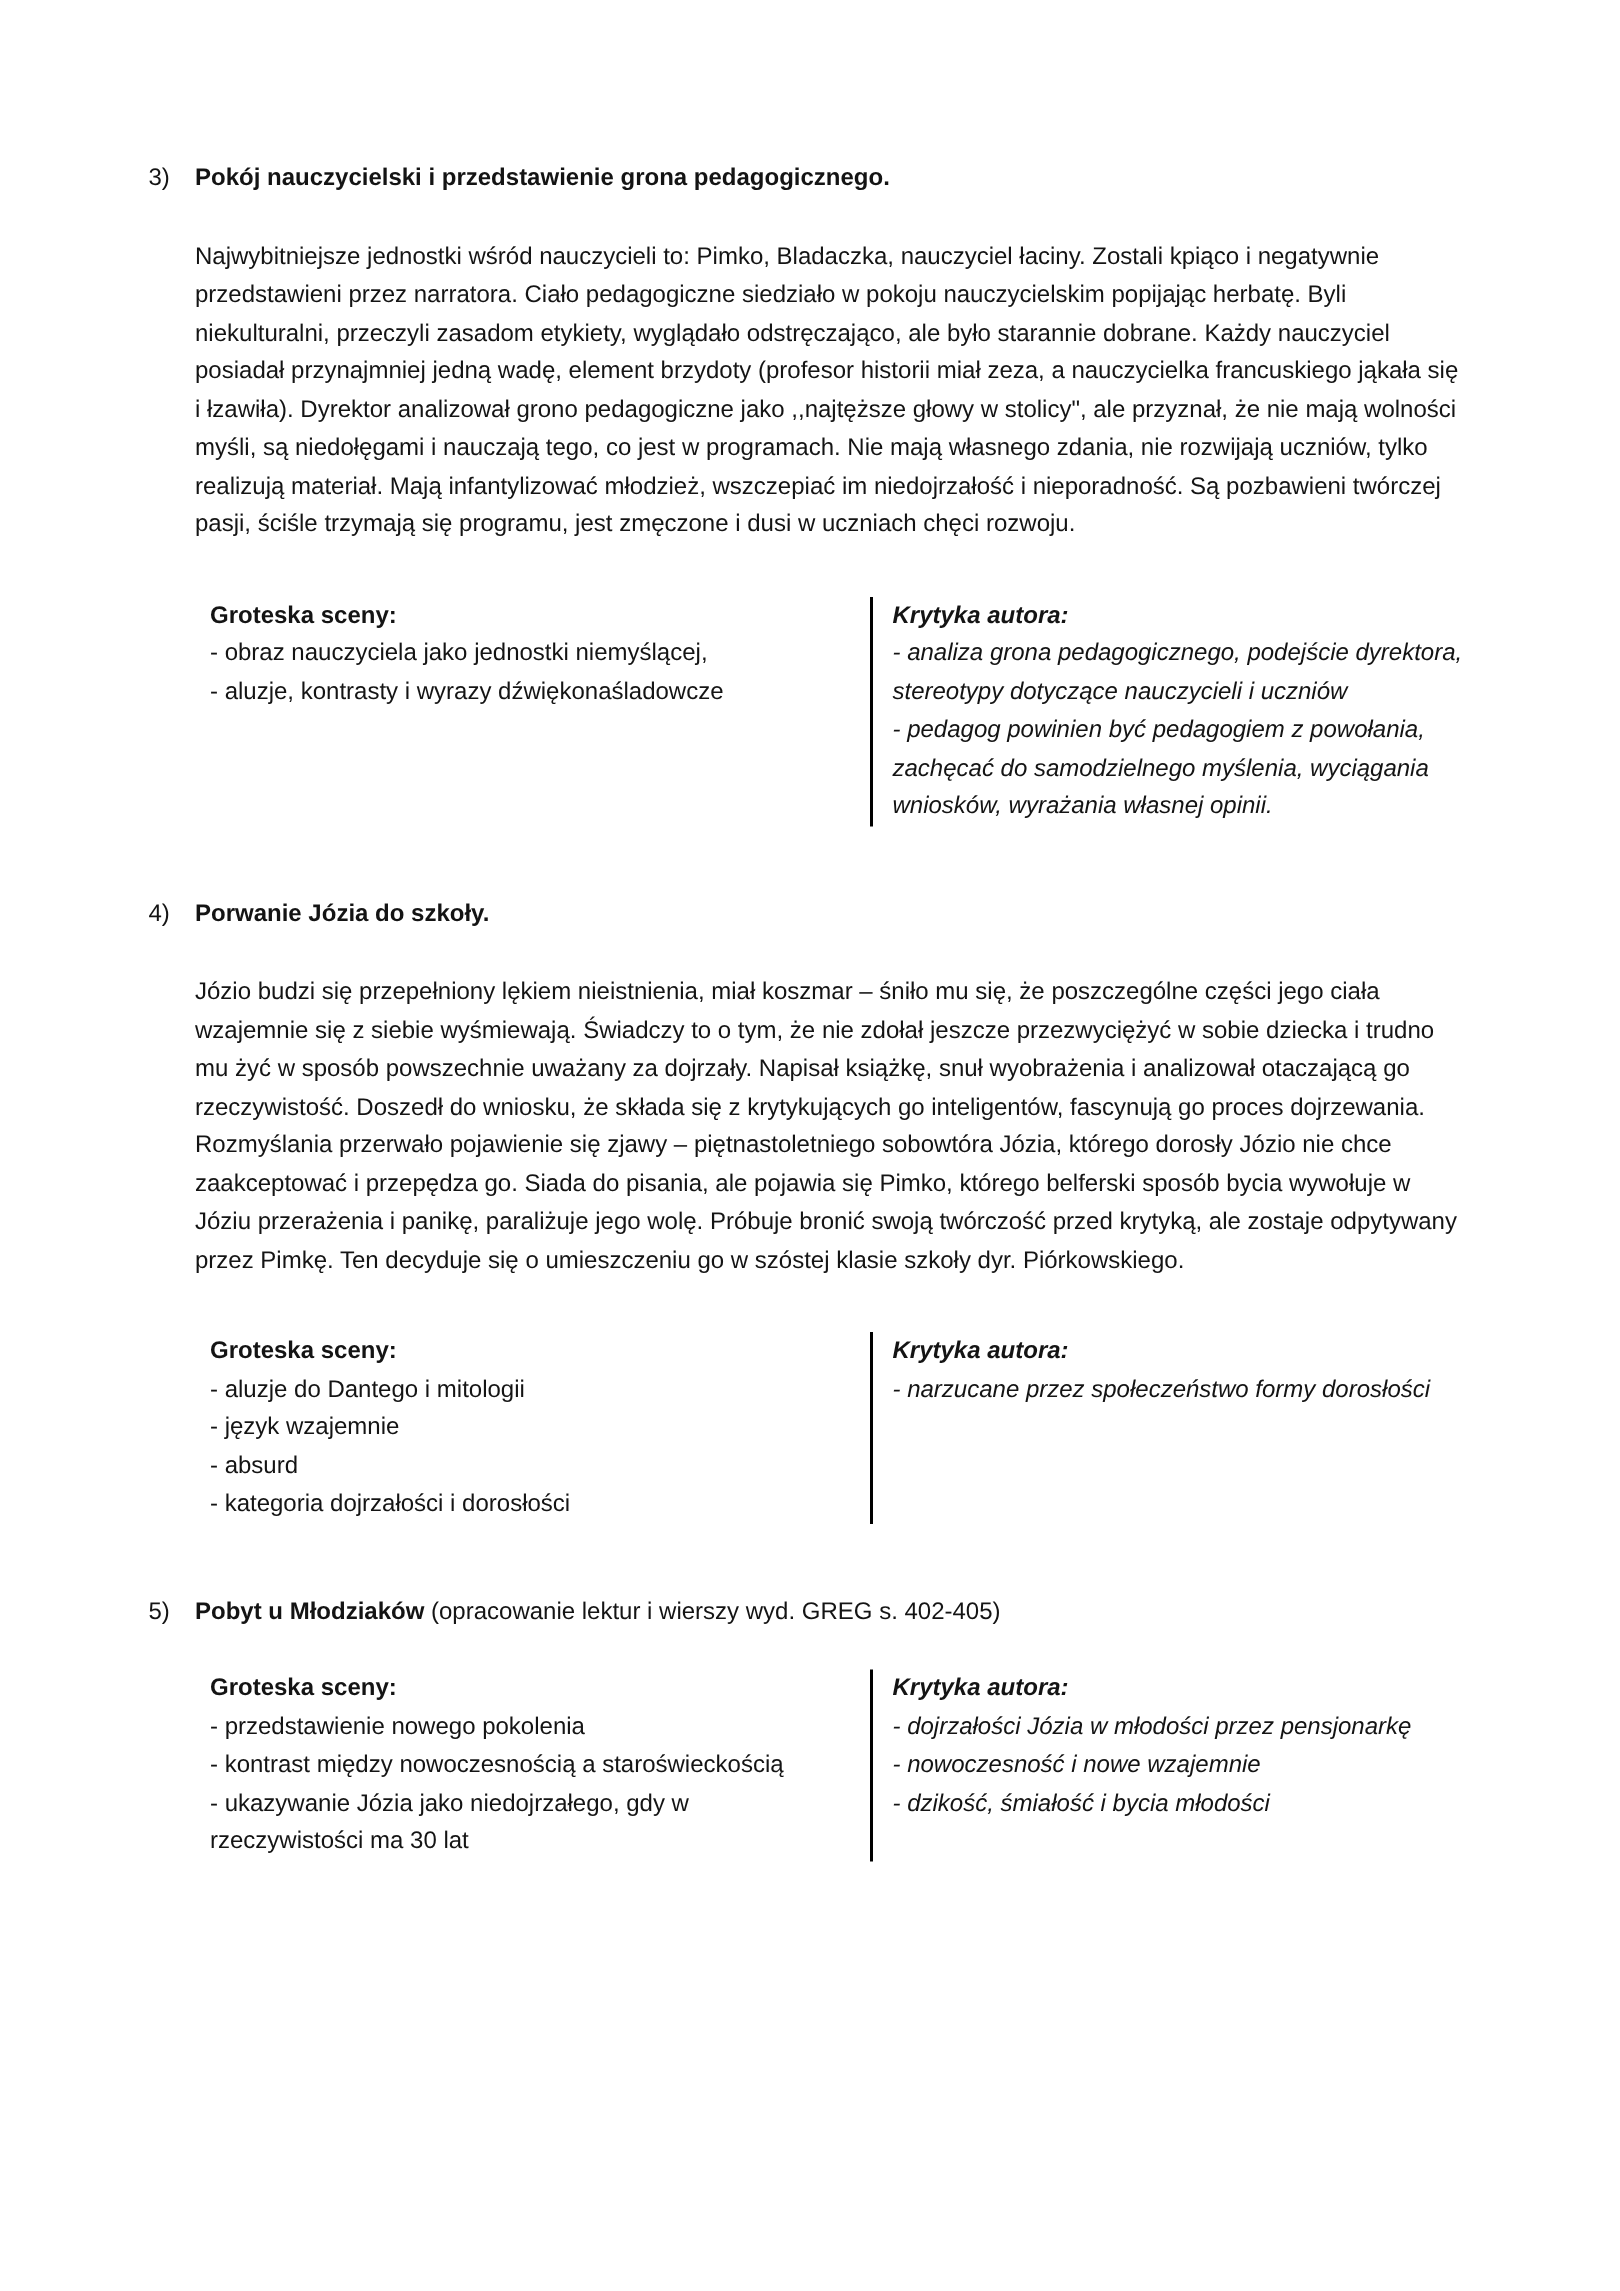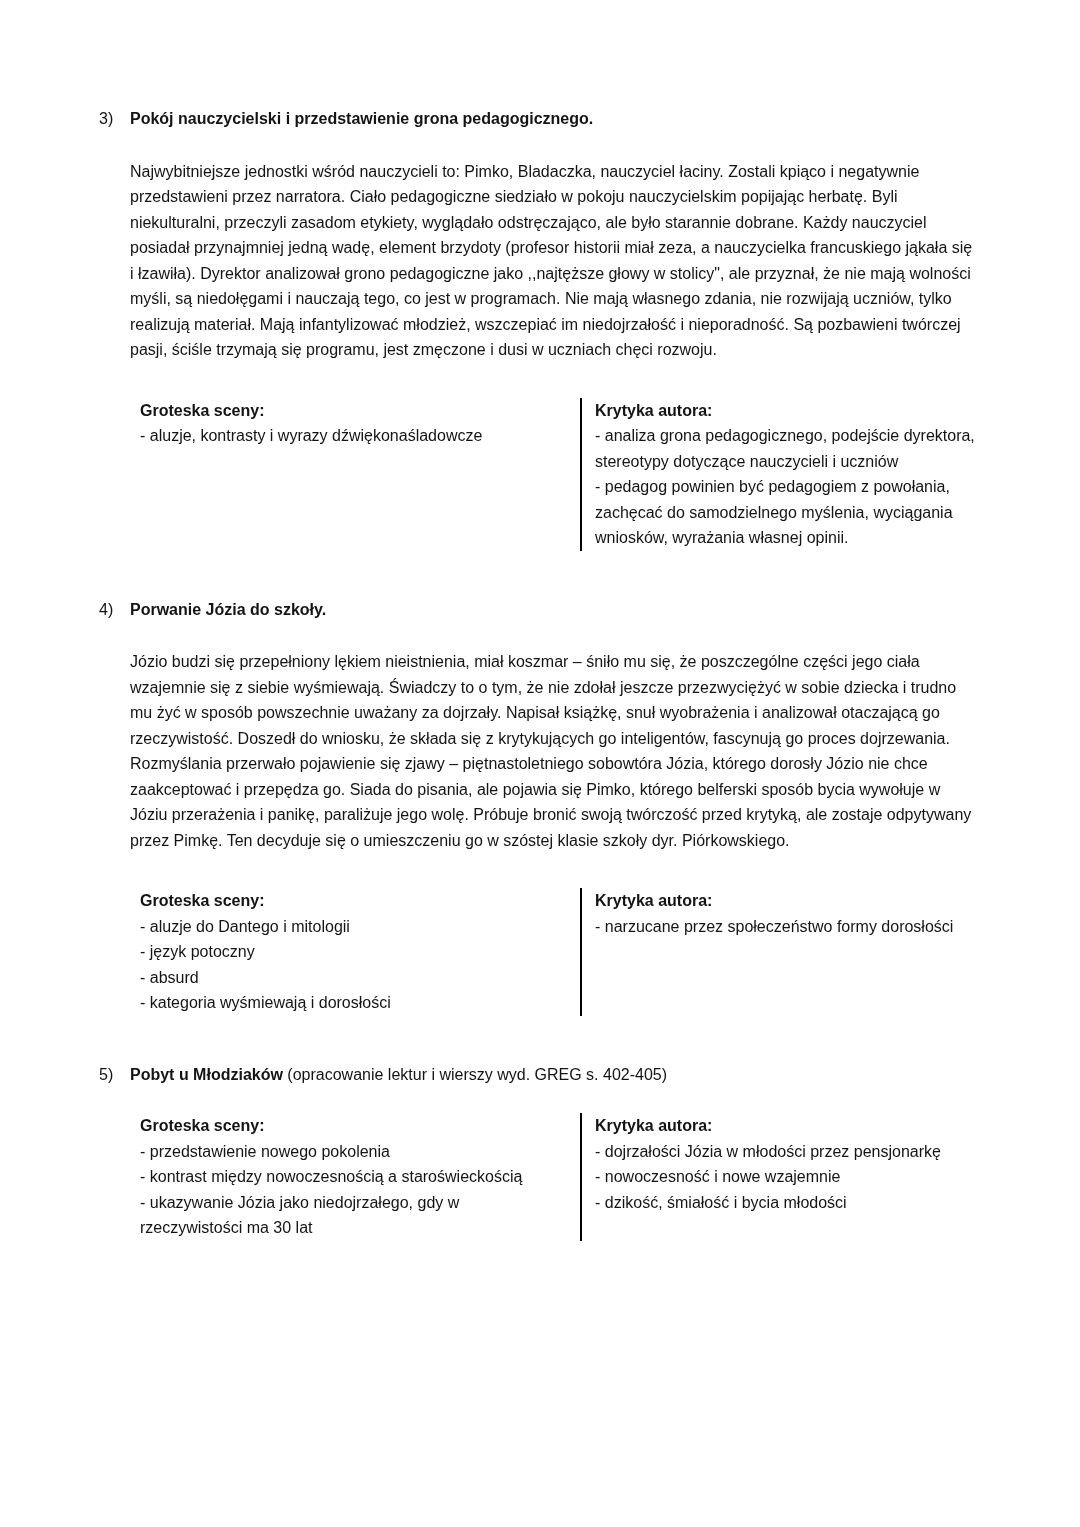--- a/index.html
+++ b/index.html
@@ -38,61 +38,63 @@
   .sec-5 .gtable { margin-top: 26px; }
   .gcol-left {
     width: 440px;
     flex: none;
     padding-right: 26px;
   }
   .gcol-right {
     flex: 1;
     border-left: 2px solid #000;
     padding-left: 13px;
+    font-style: italic;
   }
   .col-header { font-weight: bold; }
   .item { }
 </style>
 </head>
 <body>
 
 <div class="page">
 
   <section class="doc-section sec-3">
     <div class="heading">
       <span class="num">3)</span>
       <span class="heading-text"><span class="ttl">Pokój nauczycielski i przedstawienie grona pedagogicznego.</span><span class="sfx"></span></span>
     </div>
     <p class="para">Najwybitniejsze jednostki wśród nauczycieli to: Pimko, Bladaczka, nauczyciel łaciny. Zostali kpiąco i negatywnie przedstawieni przez narratora. Ciało pedagogiczne siedziało w pokoju nauczycielskim popijając herbatę. Byli niekulturalni, przeczyli zasadom etykiety, wyglądało odstręczająco, ale było starannie dobrane. Każdy nauczyciel posiadał przynajmniej jedną wadę, element brzydoty (profesor historii miał zeza, a nauczycielka francuskiego jąkała się i łzawiła). Dyrektor analizował grono pedagogiczne jako ,,najtęższe głowy w stolicy", ale przyznał, że nie mają wolności myśli, są niedołęgami i nauczają tego, co jest w programach. Nie mają własnego zdania, nie rozwijają uczniów, tylko realizują materiał. Mają infantylizować młodzież, wszczepiać im niedojrzałość i nieporadność. Są pozbawieni twórczej pasji, ściśle trzymają się programu, jest zmęczone i dusi w uczniach chęci rozwoju.</p>
     <div class="gtable">
       <div class="gcol-left">
         <div class="col-header">Groteska sceny:</div>
+        <div class="item">- obraz nauczyciela jako jednostki niemyślącej,</div>
         <div class="item">- aluzje, kontrasty i wyrazy dźwiękonaśladowcze</div>
       </div>
       <div class="gcol-right">
         <div class="col-header">Krytyka autora:</div>
         <div class="item">- analiza grona pedagogicznego, podejście dyrektora, stereotypy dotyczące nauczycieli i uczniów</div>
         <div class="item">- pedagog powinien być pedagogiem z powołania, zachęcać do samodzielnego myślenia, wyciągania wniosków, wyrażania własnej opinii.</div>
       </div>
     </div>
   </section>
 
   <section class="doc-section sec-4">
     <div class="heading">
       <span class="num">4)</span>
       <span class="heading-text"><span class="ttl">Porwanie Józia do szkoły.</span><span class="sfx"></span></span>
     </div>
     <p class="para">Józio budzi się przepełniony lękiem nieistnienia, miał koszmar – śniło mu się, że poszczególne części jego ciała wzajemnie się z siebie wyśmiewają. Świadczy to o tym, że nie zdołał jeszcze przezwyciężyć w sobie dziecka i trudno mu żyć w sposób powszechnie uważany za dojrzały. Napisał książkę, snuł wyobrażenia i analizował otaczającą go rzeczywistość. Doszedł do wniosku, że składa się z krytykujących go inteligentów, fascynują go proces dojrzewania. Rozmyślania przerwało pojawienie się zjawy – piętnastoletniego sobowtóra Józia, którego dorosły Józio nie chce zaakceptować i przepędza go. Siada do pisania, ale pojawia się Pimko, którego belferski sposób bycia wywołuje w Józiu przerażenia i panikę, paraliżuje jego wolę. Próbuje bronić swoją twórczość przed krytyką, ale zostaje odpytywany przez Pimkę. Ten decyduje się o umieszczeniu go w szóstej klasie szkoły dyr. Piórkowskiego.</p>
     <div class="gtable">
       <div class="gcol-left">
         <div class="col-header">Groteska sceny:</div>
         <div class="item">- aluzje do Dantego i mitologii</div>
-        <div class="item">- język potoczny</div>
+        <div class="item">- język wzajemnie</div>
         <div class="item">- absurd</div>
-        <div class="item">- kategoria wyśmiewają i dorosłości</div>
+        <div class="item">- kategoria dojrzałości i dorosłości</div>
       </div>
       <div class="gcol-right">
         <div class="col-header">Krytyka autora:</div>
         <div class="item">- narzucane przez społeczeństwo formy dorosłości</div>
       </div>
     </div>
   </section>
 
   <section class="doc-section sec-5">
     <div class="heading">

